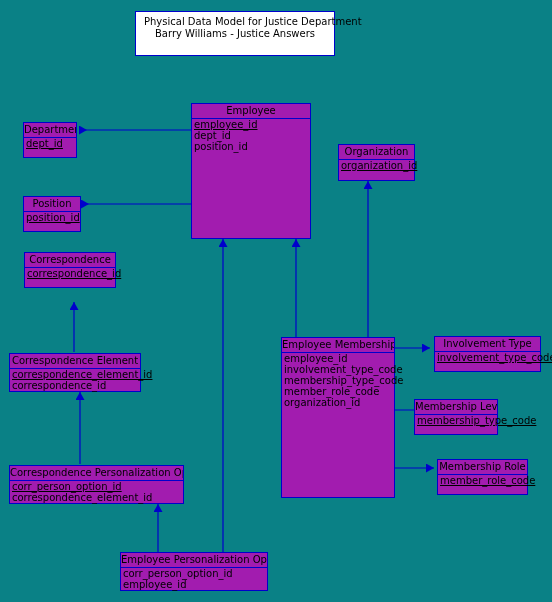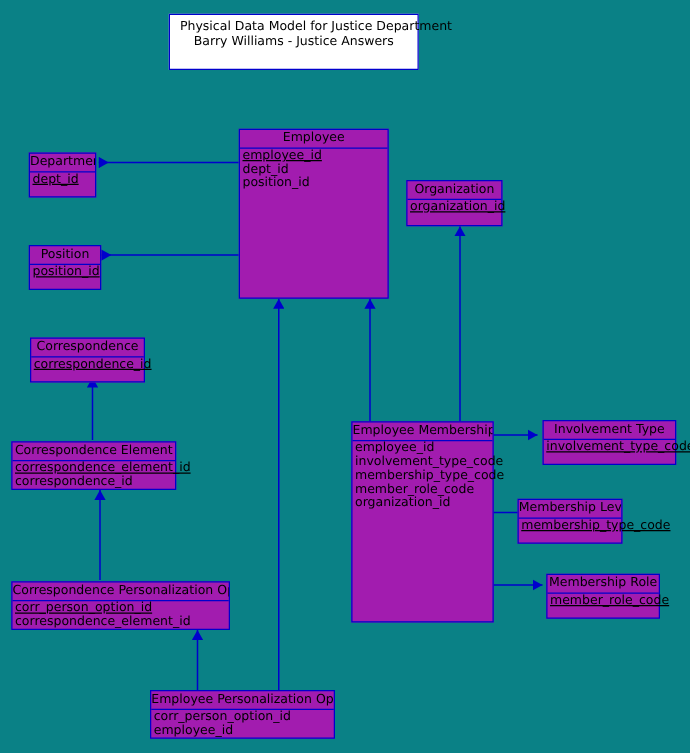--- a/index.html
+++ b/index.html
@@ -142,28 +142,28 @@
     </div>
   </div>
 
   <div class="entity" style="left:23px; top:196px; width:58px; height:36px;">
     <span class="ent-title">Position</span>
     <div class="ent-body">
       <span class="attr pk">position_id</span>
     </div>
   </div>
 
-  <div class="entity" style="left:325px; top:144px; width:77px; height:37px;">
+  <div class="entity" style="left:338px; top:144px; width:77px; height:37px;">
     <span class="ent-title">Organization</span>
     <div class="ent-body">
       <span class="attr pk">organization_id</span>
     </div>
   </div>
 
-  <div class="entity" style="left:24px; top:270px; width:92px; height:36px;">
+  <div class="entity" style="left:24px; top:252px; width:92px; height:36px;">
     <span class="ent-title">Correspondence</span>
     <div class="ent-body">
       <span class="attr pk">correspondence_id</span>
     </div>
   </div>
 
   <div class="entity" style="left:9px; top:353px; width:132px; height:39px;">
     <span class="ent-title">Correspondence Element</span>
     <div class="ent-body">
       <span class="attr pk">correspondence_element_id</span>

